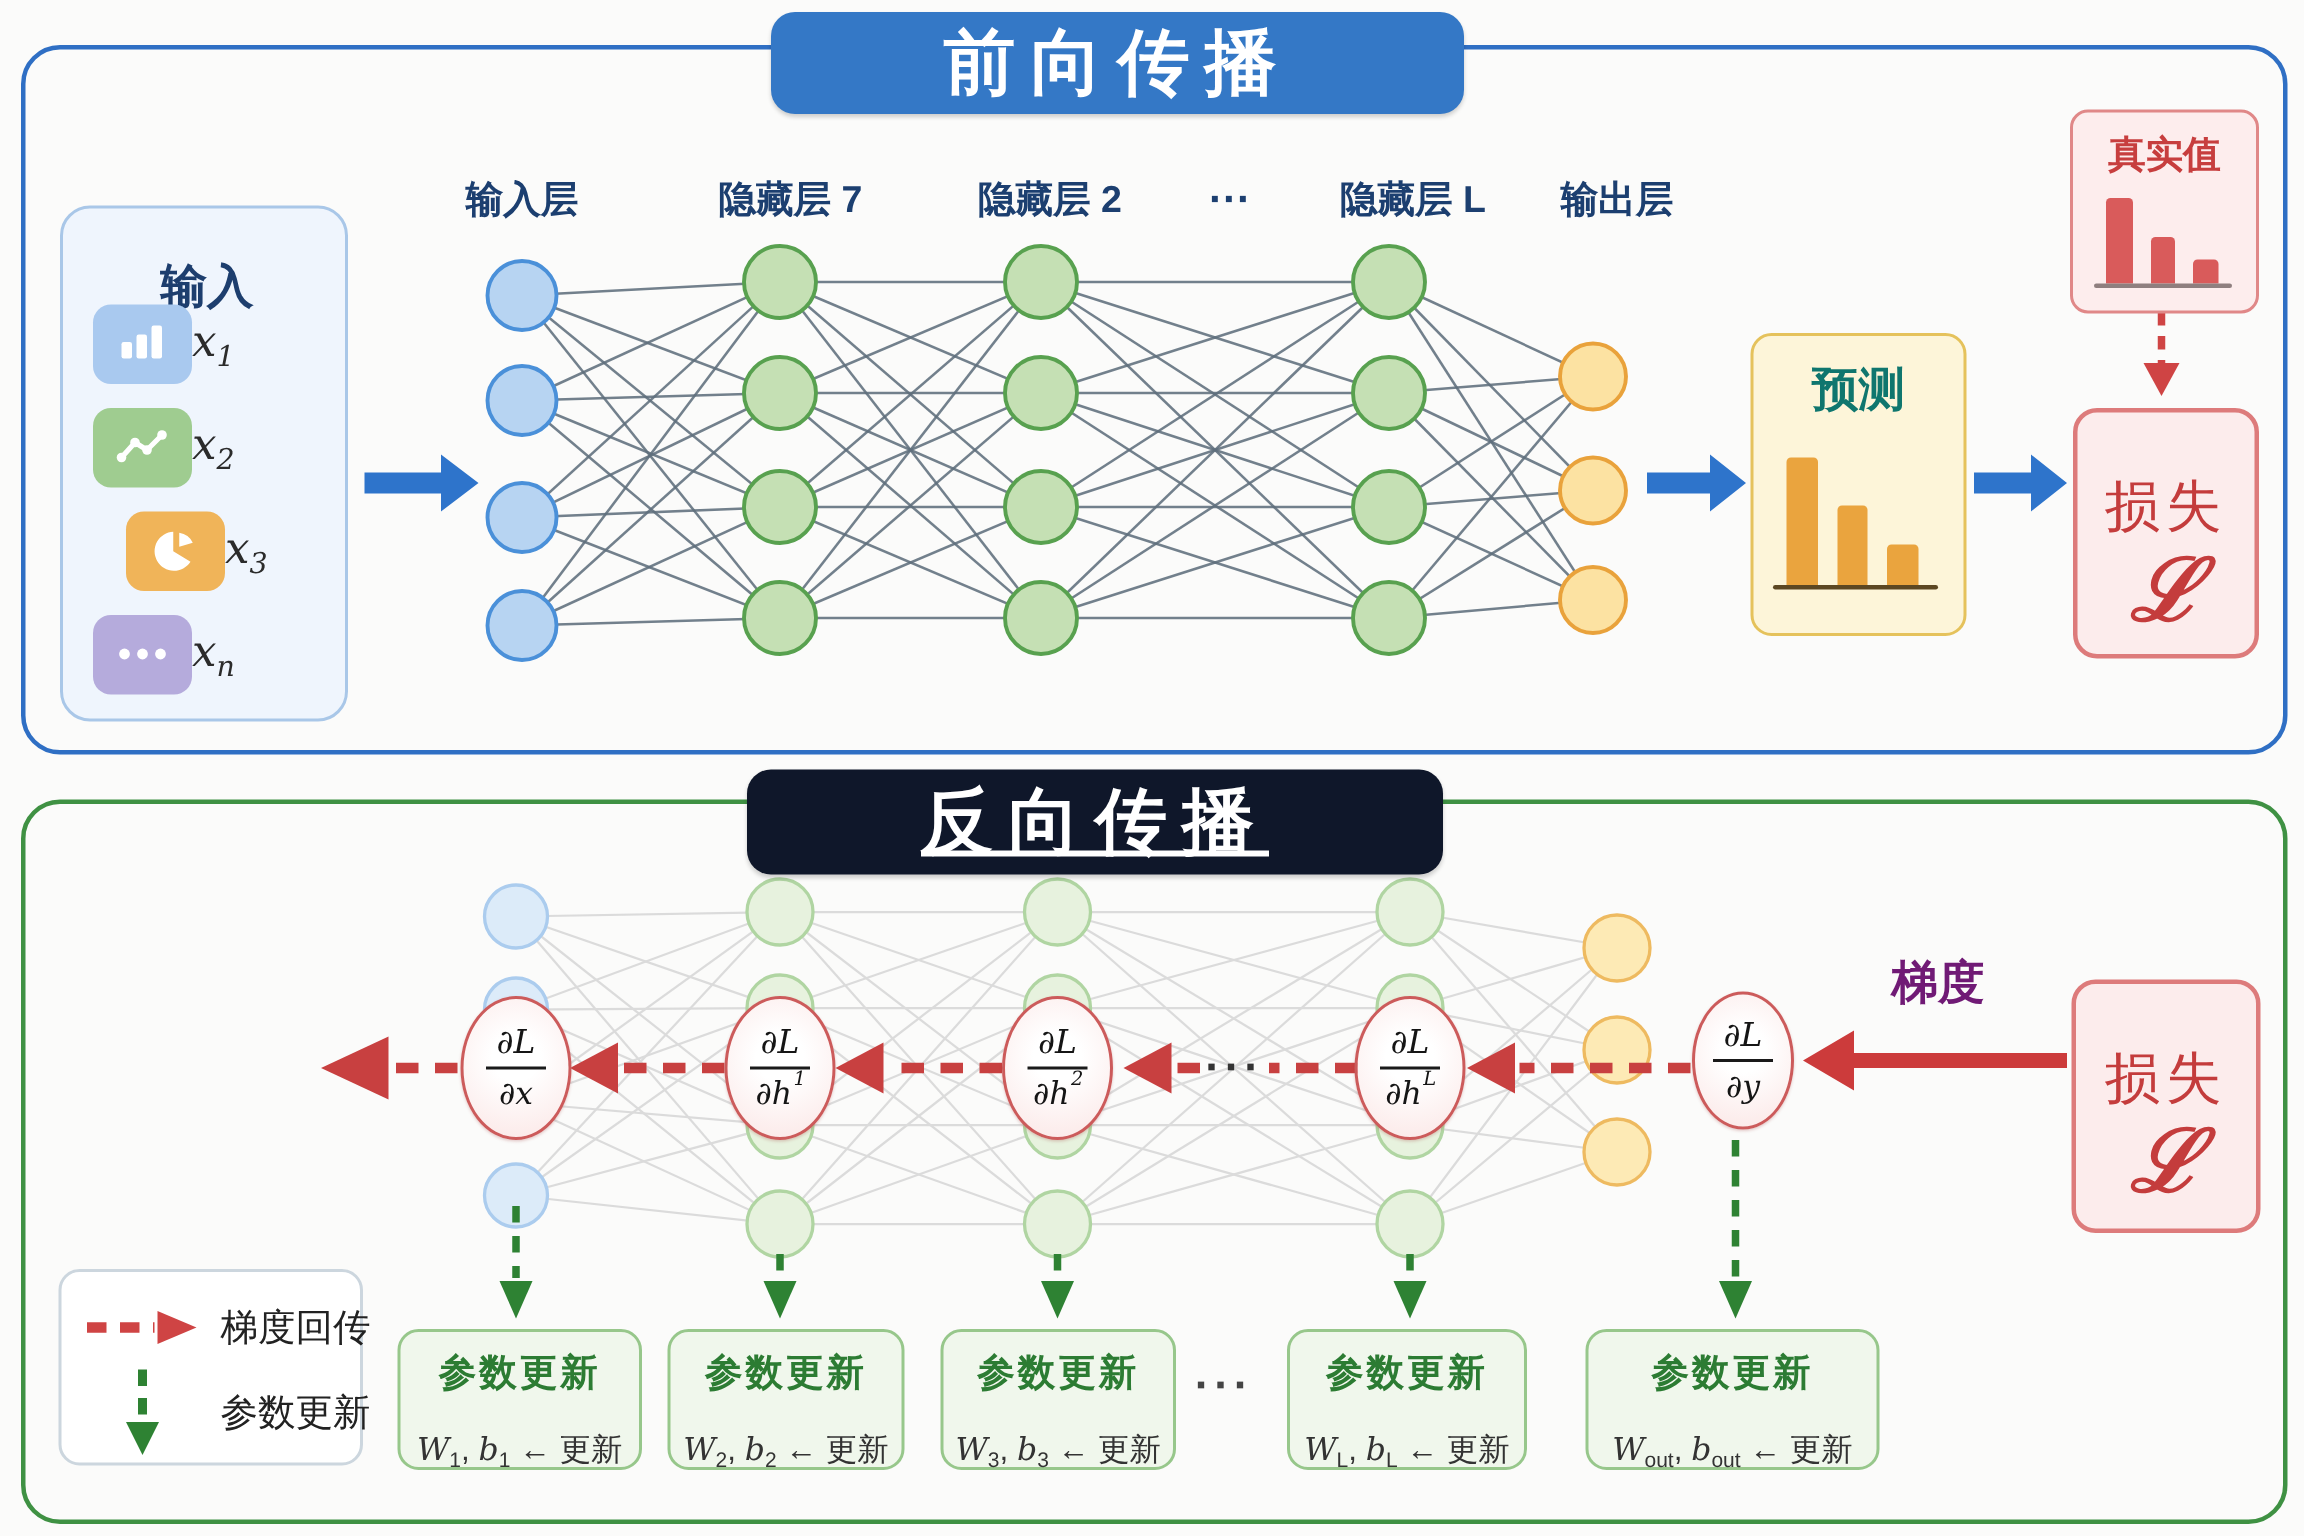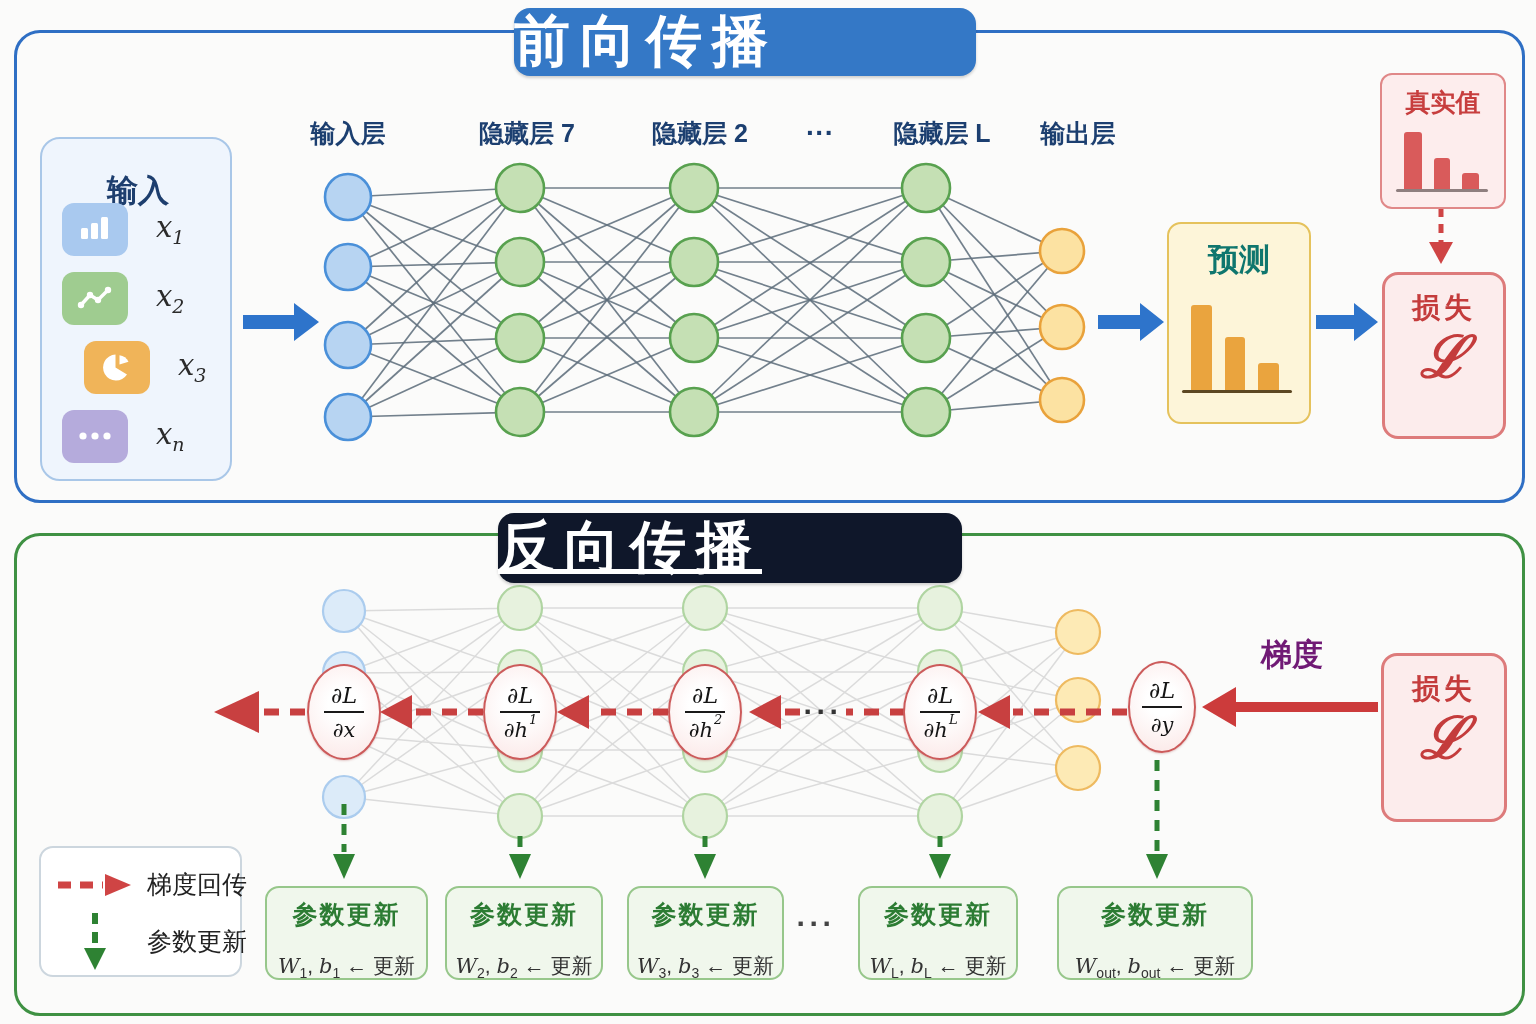--- a/index.html
+++ b/index.html
@@ -7,50 +7,50 @@
           font-family:"Liberation Sans","DejaVu Sans",sans-serif;color:#222;}
   .abs{position:absolute;}
   .cx{transform:translate(-50%,-50%);}
   .cxo{transform:translate(-50%,0);}
 
   
   .panel{position:absolute;border-radius:26px;background:transparent;}
   #forward-panel{left:14px;top:30px;width:1505px;height:467px;border:3px solid #2f6fc4;}
   #backward-panel{left:14px;top:533px;width:1505px;height:477px;border:3px solid #3f9143;}
 
-  .badge{position:absolute;border-radius:16px;display:flex;align-items:center;justify-content:flex-start;
-         color:#fff;font-weight:bold;font-size:56px;letter-spacing:10px;z-index:4;}
+  .badge{position:absolute;border-radius:16px;display:flex;align-items:center;justify-content:center;
+         color:#fff;font-weight:bold;font-size:48px;letter-spacing:10px;z-index:4;}
   #forward-badge{left:514px;top:8px;width:462px;height:68px;background:#3478c6;box-shadow:0 2px 3px rgba(0,0,0,.18);}
   #backward-badge{left:498px;top:513px;width:464px;height:70px;background:#0f172a;box-shadow:0 2px 3px rgba(0,0,0,.18);text-decoration:underline;}
 
   svg.layer{position:absolute;left:0;top:0;z-index:1;}
 
   
   #input-panel{left:40px;top:137px;width:188px;height:340px;background:#eff5fd;
                border:2.5px solid #a9c7e8;border-radius:20px;z-index:2;}
   #input-title{left:96px;top:31px;font-size:31px;font-weight:bold;color:#1d3e6e;white-space:nowrap;}
   .in-row{position:absolute;left:20px;width:150px;height:54px;display:flex;align-items:center;}
   .tile{width:66px;height:53px;border-radius:12px;display:flex;align-items:center;justify-content:center;flex:none;}
   .tile svg{display:block;}
-  .xvar{font:italic 29px "DejaVu Serif","Liberation Serif",serif;color:#2b2b2b;margin-left:28px;}
+  .xvar{font:italic 29px "DejaVu Serif","Liberation Serif",serif;color:#2b2b2b;}
   .xvar sub{font-size:19px;}
 
   .layer-label{position:absolute;top:133px;font-size:25px;font-weight:bold;color:#1c3f70;white-space:nowrap;z-index:2;}
 
   
   .softbox{position:absolute;z-index:2;}
   #pred-box{left:1167px;top:222px;width:140px;height:198px;background:#fdf5d9;border:2.5px solid #e5c25c;border-radius:14px;}
   #pred-title{left:50%;top:15px;font-size:31px;font-weight:bold;color:#0f766e;white-space:nowrap;}
   .bar{position:absolute;border-radius:3px 3px 0 0;}
   #truth-box{left:1380px;top:73px;width:122px;height:132px;background:#fdeded;border:2.5px solid #e08888;border-radius:12px;}
   #truth-title{left:50%;top:11px;font-size:25px;font-weight:bold;color:#c73e3e;white-space:nowrap;}
   .lossbox{background:#fcecec;border:3px solid #dd7b7b;border-radius:16px;text-align:center;}
   #loss-box-top{left:1382px;top:272px;width:118px;height:161px;}
   #loss-box-bottom{left:1381px;top:653px;width:120px;height:163px;}
-  .loss-title{font-size:28px;font-weight:bold;color:#c43c3c;margin-top:14px;letter-spacing:4px;}
+  .loss-title{font-size:37px;font-weight:normal;color:#c43c3c;margin-top:38px;letter-spacing:4px;}
   .loss-symbol{font:italic 700 58px "DejaVu Serif","Liberation Serif",serif;color:#c43c3c;line-height:1.05;}
 
   
   .grad-node{position:absolute;width:70px;height:92px;border-radius:50%;z-index:3;
              background:radial-gradient(circle at 50% 42%,#ffffff 25%,#fbe7e6 95%);
              border:2px solid #cc5b5b;display:flex;align-items:center;justify-content:center;
              box-shadow:0 1px 2px rgba(160,60,60,.25);}
   .grad-node.small{width:64px;height:88px;}
   .frac{display:flex;flex-direction:column;align-items:center;line-height:1;color:#151515;}
   .frac .num{font:italic 22px "DejaVu Serif","Liberation Serif",serif;}

